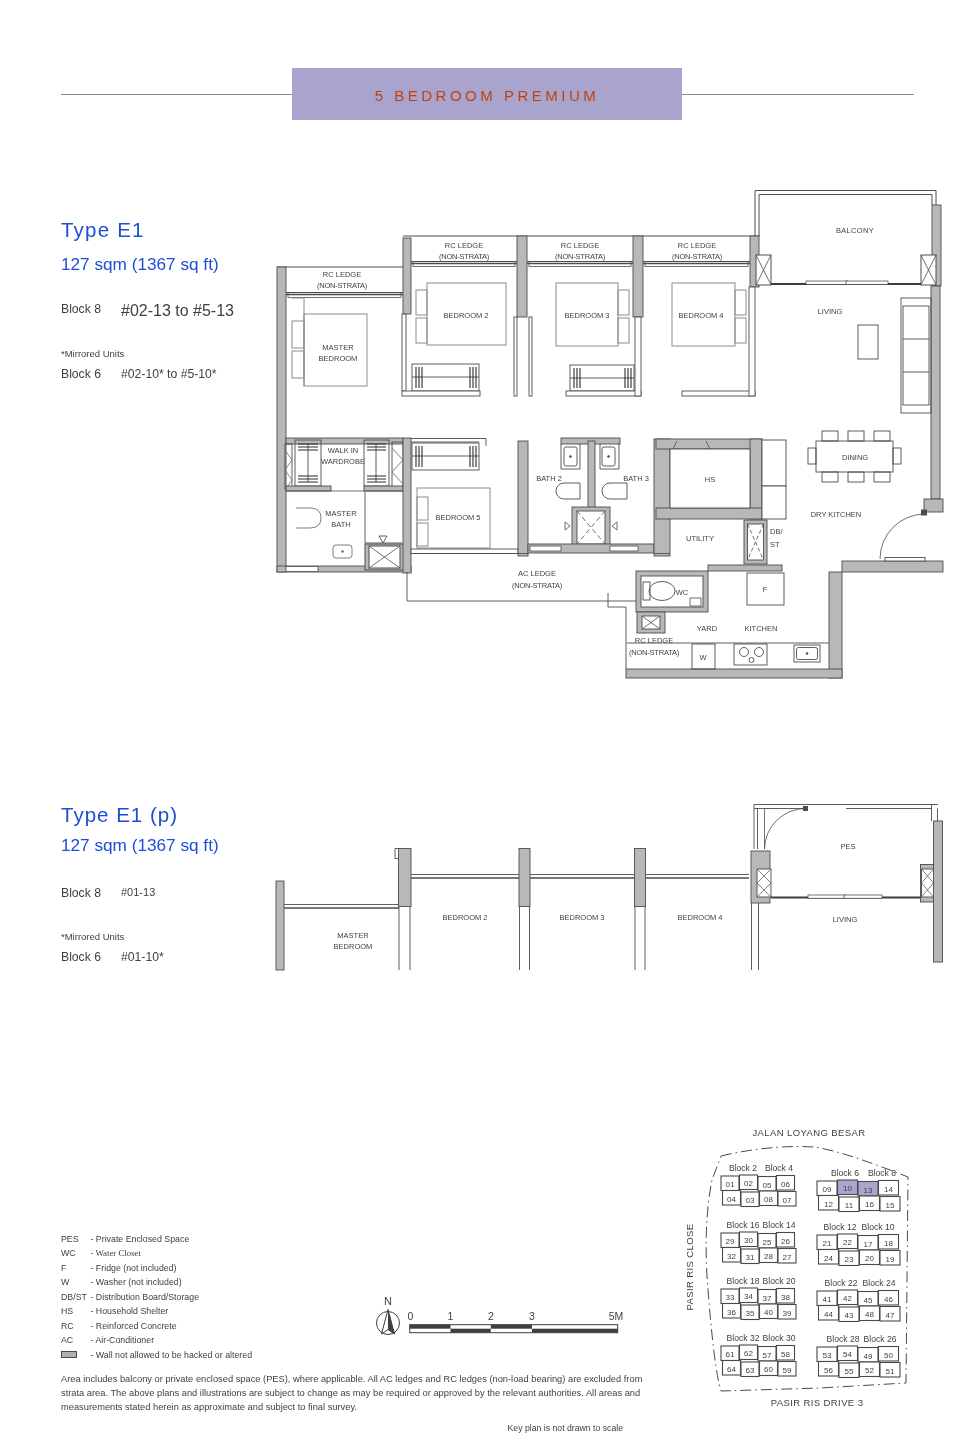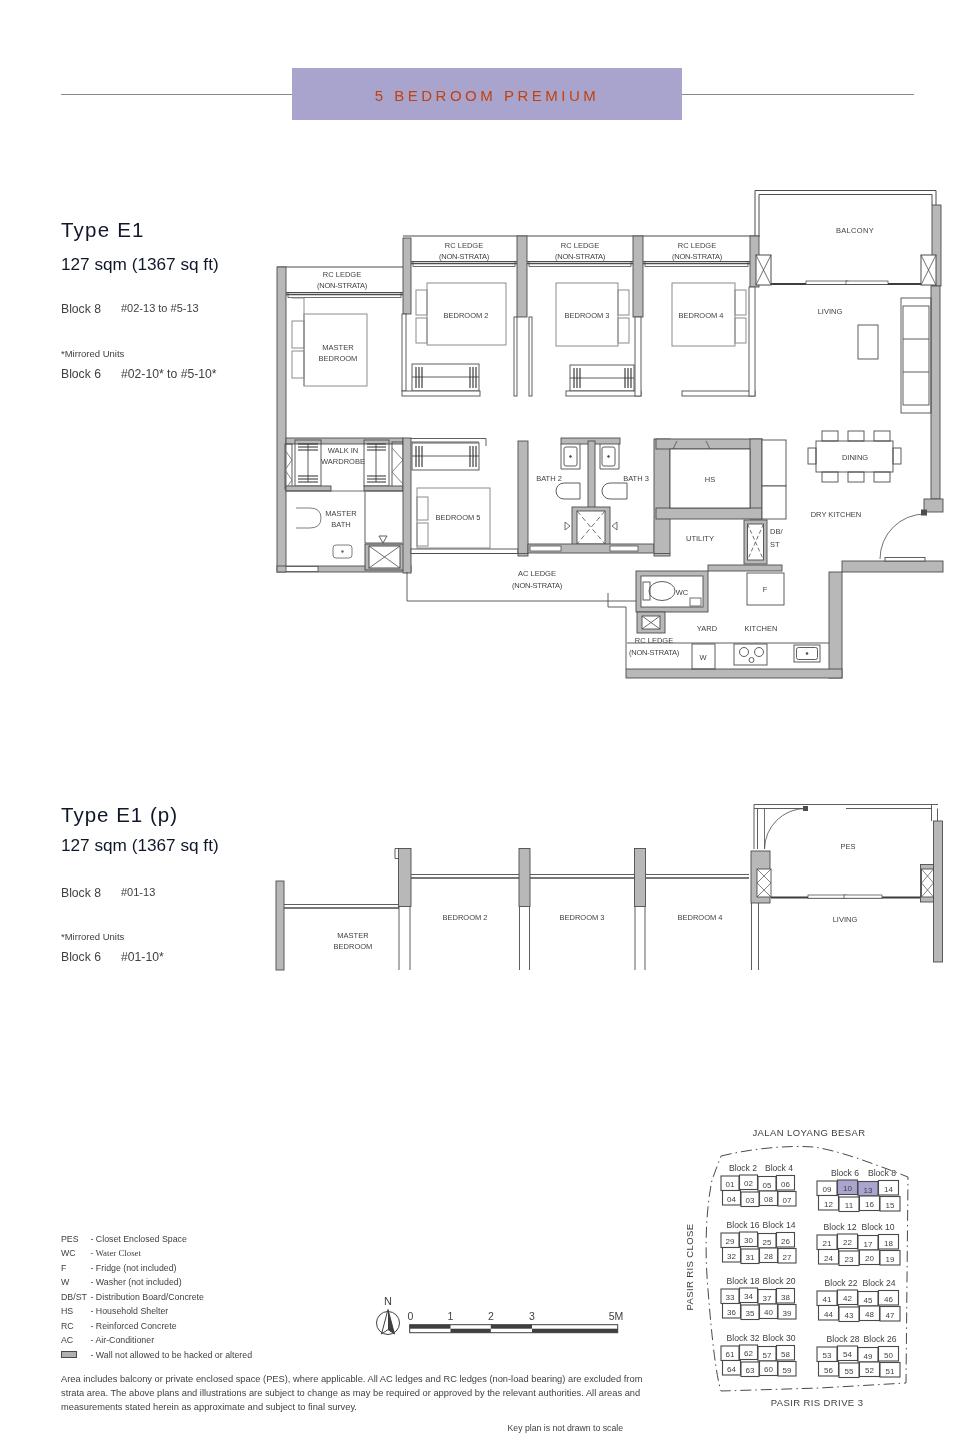--- a/index.html
+++ b/index.html
@@ -1,40 +1,40 @@
 <!DOCTYPE html>
 <html><head>
 <meta charset="utf-8">
 <style>
   html,body{margin:0;padding:0;background:#fff;}
   #page{position:relative;width:972px;height:1449px;background:#ffffff;overflow:hidden;
         font-family:"Liberation Sans", sans-serif;}
   .abs{position:absolute;}
-  .orange{color:#0f172a;}
+  .orange{color:#1d4ed8;}
   .gray{color:#414141;}
 </style>
 </head>
 <body>
 <div id="page">
 
 <div class="abs" style="left:61px;top:94px;width:231px;height:1px;background:#8a8a8a;"></div>
 
 <div class="abs" style="left:681px;top:94px;width:233px;height:1px;background:#8a8a8a;"></div>
 
 <div class="abs" style="left:292px;top:68px;width:390px;height:52px;background:#a9a4ce;"></div>
 
 <div class="abs" style="left:292px;top:87.5px;width:390px;text-align:center;font-size:15px;letter-spacing:3.5px;line-height:1;color:#c2410c;">5 BEDROOM PREMIUM</div>
 
 <div class="abs orange" style="left:61px;top:219.6px;font-size:20.5px;line-height:1;letter-spacing:1.2px;">Type E1</div>
 
 <div class="abs orange" style="left:61px;top:255.9px;font-size:17.2px;line-height:1;">127 sqm (1367 sq ft)</div>
 
 <div class="abs gray" style="left:61px;top:303.2px;font-size:12.2px;line-height:1;">Block 8</div>
 
-<div class="abs gray" style="left:121px;top:303.2px;font-size:11px;line-height:1;">#02-13 to #5-13</div>
+<div class="abs gray" style="left:121px;top:303.2px;font-size:16px;line-height:1;">#02-13 to #5-13</div>
 
 <div class="abs gray" style="left:61px;top:348.5px;font-size:9.5px;line-height:1;">*Mirrored Units</div>
 
 <div class="abs gray" style="left:61px;top:367.5px;font-size:12.2px;line-height:1;">Block 6</div>
 
 <div class="abs gray" style="left:121px;top:367.5px;font-size:12.2px;line-height:1;">#02-10* to #5-10*</div>
 
 <svg class="abs" style="left:270px;top:180px;" width="690" height="510" viewBox="270 180 690 510">
 <defs>
 <g id="xbig"></g>
@@ -549,37 +549,37 @@
 
 <path d="M751.5 903 V970 M758.5 903 V970" stroke="#4d4d4d" stroke-width="0.9" fill="none"></path>
 </g>
 </svg>
 
 <div class="abs" style="left:61px;top:1231.6px;font-size:8.8px;color:#404040;line-height:14.5px;">
 <table style="border-collapse:collapse;font-size:8.8px;color:#404040;line-height:14.5px;">
 <tbody>
           <tr>
             <td style="width:29.5px;padding:0;">PES</td>
-            <td style="padding:0;">- Closet Enclosed Space</td>
+            <td style="padding:0;">- Private Enclosed Space</td>
           </tr>
 <tr>
             <td style="padding:0;">WC</td>
             <td style="padding:0;font-family:Liberation Serif, serif;">- Water Closet</td>
           </tr>
 <tr>
             <td style="padding:0;">F</td>
             <td style="padding:0;margin-left:36px;">- Fridge (not included)</td>
           </tr>
 <tr>
             <td style="padding:0;">W</td>
             <td style="padding:0;">- Washer (not included)</td>
           </tr>
 <tr>
             <td style="padding:0;">DB/ST</td>
-            <td style="padding:0;">- Distribution Board/Concrete</td>
+            <td style="padding:0;">- Distribution Board/Storage</td>
           </tr>
 <tr>
             <td style="padding:0;">HS</td>
             <td style="padding:0;">- Household Shelter</td>
           </tr>
 <tr>
             <td style="padding:0;margin-top:23px;">RC</td>
             <td style="padding:0;margin-top:44px;">- Reinforced Concrete</td>
           </tr>
 <tr>

